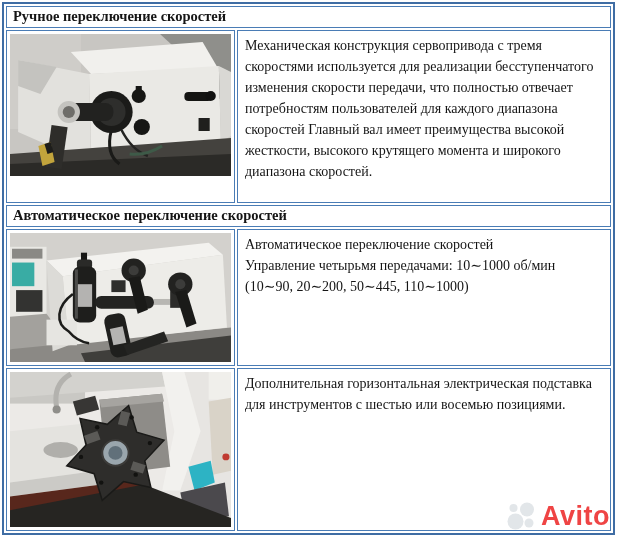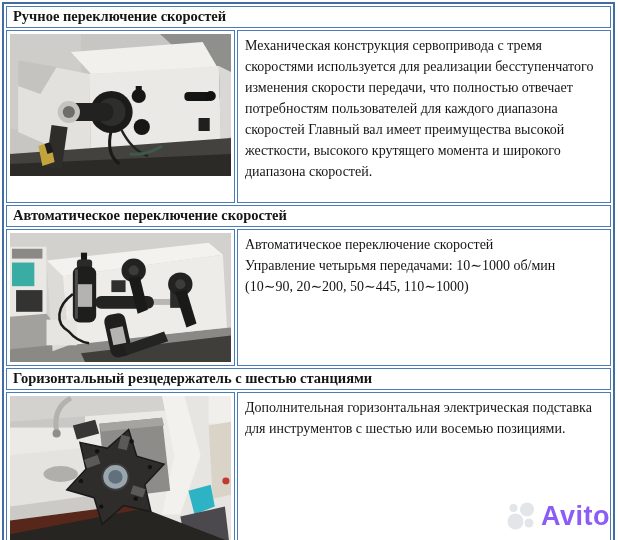--- a/index.html
+++ b/index.html
@@ -53,21 +53,21 @@
     display: flex;
     align-items: center;
     gap: 3px;
     pointer-events: none;
   }
   .watermark .wm-text {
     font-family: "Liberation Sans", "DejaVu Sans", sans-serif;
     font-weight: bold;
     font-size: 27px;
     letter-spacing: 0.5px;
-    color: #8b5cf6;
+    color: #ef4444;
   }
 </style>
 </head>
 <body>
 
 <div class="page">
   <table class="spec">
     <colgroup>
         <col style="width:229px">
         <col>
@@ -156,23 +156,20 @@
           <polygon points="112,114 152,100 156,110 116,124" fill="#242422"></polygon>
         </svg>
       </td>
       <td class="txt-cell">
         <div class="body-text">Автоматическое переключение скоростей
 Управление четырьмя передачами: 10∼1000 об/мин
 (10∼90, 20∼200, 50∼445, 110∼1000)</div>
       </td>
     </tr>
 
-    <tr>
-      <td class="hdr" colspan="2">Горизонтальный резцедержатель с шестью станциями</td>
-    </tr>
     <tr class="r3">
       <td class="img-cell">
         <svg class="photo" viewBox="0 0 218 157" height="155" preserveAspectRatio="none">
           <rect x="0" y="0" width="218" height="157" fill="#eceae7"></rect>
           <rect x="0" y="0" width="74" height="32" fill="#c9c8c4"></rect>
           <polygon points="0,0 218,0 218,10 0,26" fill="#d3d2ce"></polygon>
           <path d="M60,2 q-18,10 -14,34" stroke="#b3b2ae" stroke-width="5" fill="none"></path>
           <circle cx="46" cy="38" r="4" fill="#8f8e8a"></circle>
           <polygon points="150,0 218,0 218,157 170,157 150,120 162,60" fill="#e7e5e2"></polygon>
           <polygon points="150,0 172,0 188,60 168,120 150,120 162,60" fill="#f2f1ee"></polygon>

